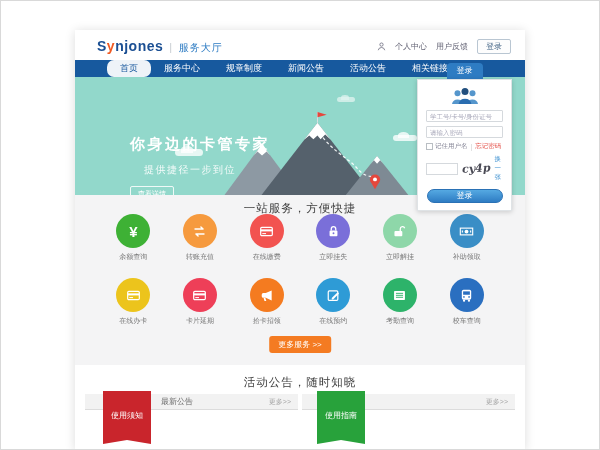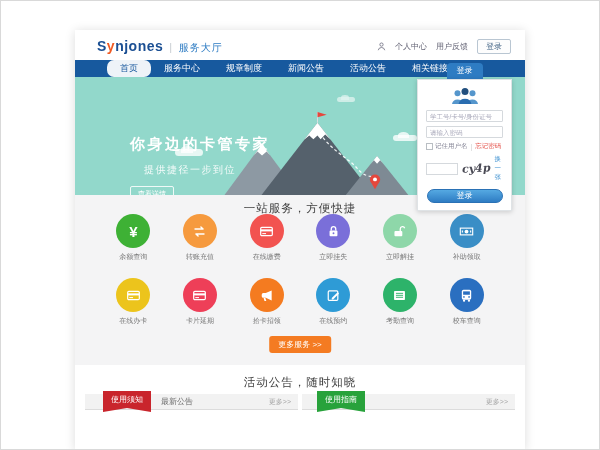--- a/index.html
+++ b/index.html
@@ -71,21 +71,21 @@
   .service-glyph{color:#fff;font-size:15px;font-weight:bold;line-height:1;}
   .service-label{text-align:center;font-size:7px;color:#787878;margin-top:4px;}
   .more-btn{position:absolute;left:50%;transform:translateX(-50%);top:141px;background:#f47b22;
             color:#fff;font-size:8px;padding:3px 9px;border-radius:3px;border:none;cursor:pointer;white-space:nowrap;}
   
   .announce{position:absolute;top:335px;left:0;width:450px;height:85px;background:#fff;}
   .announce .section-title{padding-top:10px;}
   .panel{position:absolute;top:29px;height:15px;background:#f2f2f2;border-bottom:1px solid #dcdcdc;}
   .panel.left{left:10px;width:213px;}
   .panel.right{left:227px;width:213px;}
-  .ribbon{position:absolute;top:-3px;height:21px;line-height:17px;padding:0 8px;color:#fff;font-size:8px;
+  .ribbon{position:absolute;top:-3px;height:21px;line-height:17px;padding:16px 8px;color:#fff;font-size:8px;
           cursor:pointer;clip-path:polygon(0 0,100% 0,100% 100%,50% calc(100% - 4px),0 100%);}
   .ribbon.red{left:18px;background:#c9252c;}
   .ribbon.green{left:15px;background:#28a23b;}
   .panel-tab2{position:absolute;left:76px;font-size:8px;color:#666;line-height:15px;cursor:pointer;}
   .more-link{position:absolute;right:7px;font-size:7px;color:#a5a5a5;line-height:15px;cursor:pointer;}
 </style>
 </head>
 <body>
 
 <div class="frame"></div>

